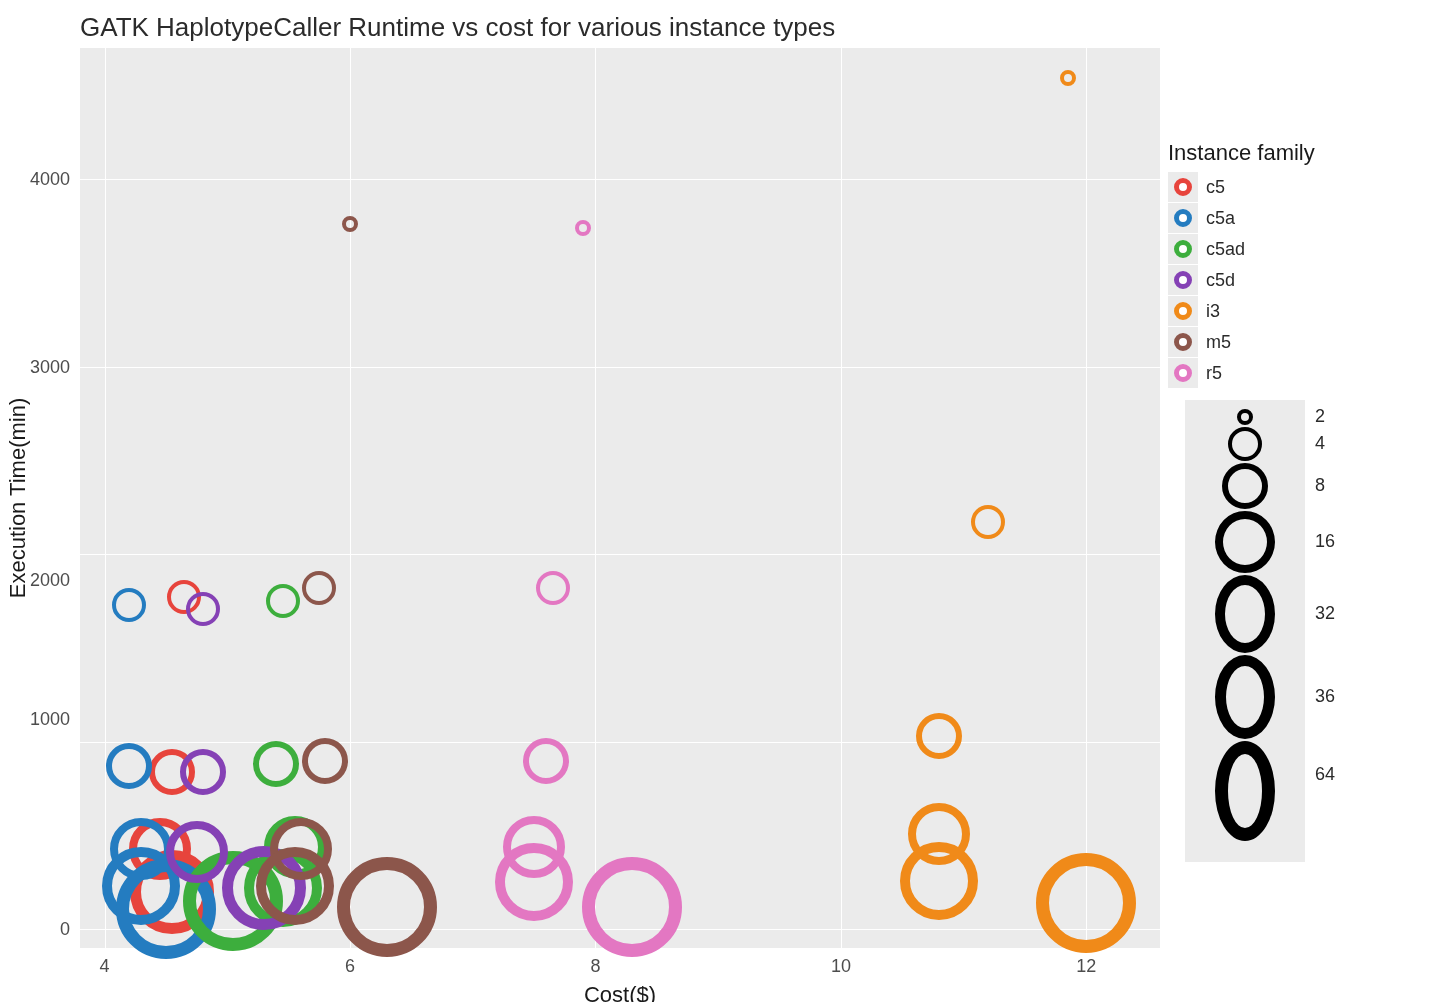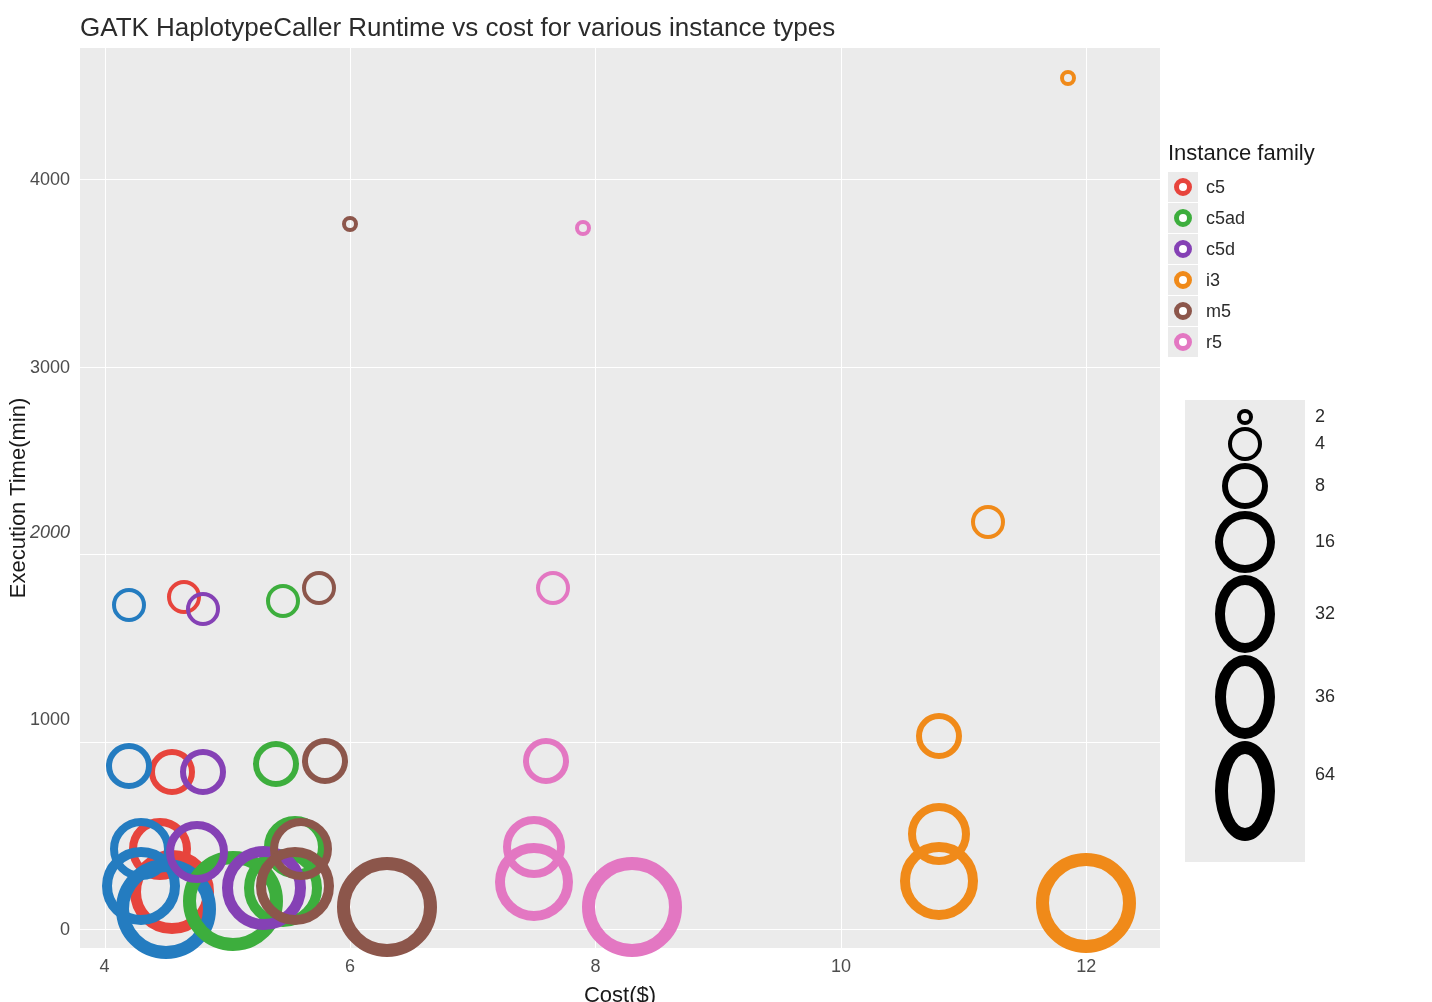--- a/index.html
+++ b/index.html
@@ -157,21 +157,21 @@
       <div class="tick-x" style="left: 515.455px;">8</div>
       <div class="gridline-v" style="left: 760.909px;"></div>
       <div class="tick-x" style="left: 760.909px;">10</div>
       <div class="gridline-v" style="left: 1006.36px;"></div>
       <div class="tick-x" style="left: 1006.36px;">12</div>
       <div class="gridline-h" style="top: 881.25px;"></div>
       <div class="tick-y" style="top: 881.25px;">0</div>
       <div class="gridline-h" style="top: 693.75px;"></div>
       <div class="tick-y" style="top: 671px;">1000</div>
       <div class="gridline-h" style="top: 506.25px;"></div>
-      <div class="tick-y" style="top: 484px; font-style: italic;">2000</div>
+      <div class="tick-y" style="top: 532px;">2000</div>
       <div class="gridline-h" style="top: 318.75px;"></div>
       <div class="tick-y" style="top: 318.75px;">3000</div>
       <div class="gridline-h" style="top: 131.25px;"></div>
       <div class="tick-y" style="top: 131.25px;">4000</div>
       <div class="point" title="c5 4 vCPU — $4.65, 1770 min" style="left: 104.318px; top: 549.375px; width: 34px; height: 34px; border: 4px solid rgb(231, 68, 60);"></div>
       <div class="point" title="c5 8 vCPU — $4.55, 840 min" style="left: 92.0455px; top: 723.75px; width: 46px; height: 46px; border: 6px solid rgb(231, 68, 60);"></div>
       <div class="point" title="c5 16 vCPU — $4.45, 430 min" style="left: 79.7727px; top: 800.625px; width: 62px; height: 62px; border: 8px solid rgb(231, 68, 60);"></div>
       <div class="point" title="c5 36 vCPU — $4.55, 200 min" style="left: 92.0455px; top: 843.75px; width: 84px; height: 84px; border: 11px solid rgb(231, 68, 60);"></div>
       <div class="point" title="c5a 4 vCPU — $4.2, 1730 min" style="left: 49.0909px; top: 556.875px; width: 34px; height: 34px; border: 4px solid rgb(36, 124, 192);"></div>
       <div class="point" title="c5a 8 vCPU — $4.2, 870 min" style="left: 49.0909px; top: 718.125px; width: 46px; height: 46px; border: 6px solid rgb(36, 124, 192);"></div>
@@ -211,20 +211,26 @@
     <div class="legend-title">Instance family</div>
     <div id="legend-color-items">
         <div class="legend-color-row">
           <div class="legend-color-swatch-wrap">
             <div class="legend-color-swatch" style="border: 5px solid rgb(231, 68, 60);"></div>
           </div>
           <div class="legend-color-label">c5</div>
         </div>
         <div class="legend-color-row">
           <div class="legend-color-swatch-wrap">
+            <div class="legend-color-swatch" style="border: 5px solid rgb(36, 124, 192);"></div>
+          </div>
+          <div class="legend-color-label">c5a</div>
+        </div>
+        <div class="legend-color-row">
+          <div class="legend-color-swatch-wrap">
             <div class="legend-color-swatch" style="border: 5px solid rgb(61, 174, 61);"></div>
           </div>
           <div class="legend-color-label">c5ad</div>
         </div>
         <div class="legend-color-row">
           <div class="legend-color-swatch-wrap">
             <div class="legend-color-swatch" style="border: 5px solid rgb(133, 65, 181);"></div>
           </div>
           <div class="legend-color-label">c5d</div>
         </div>

